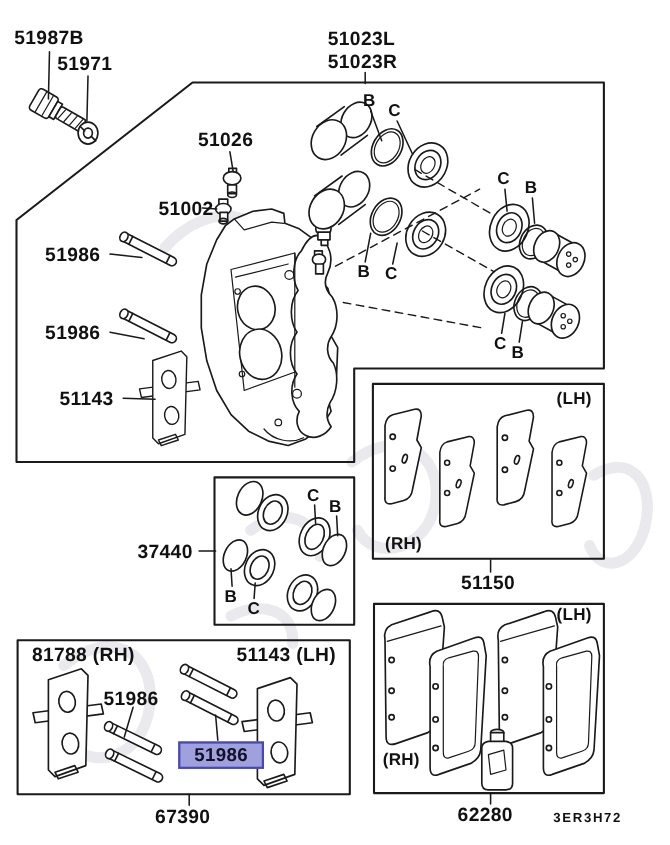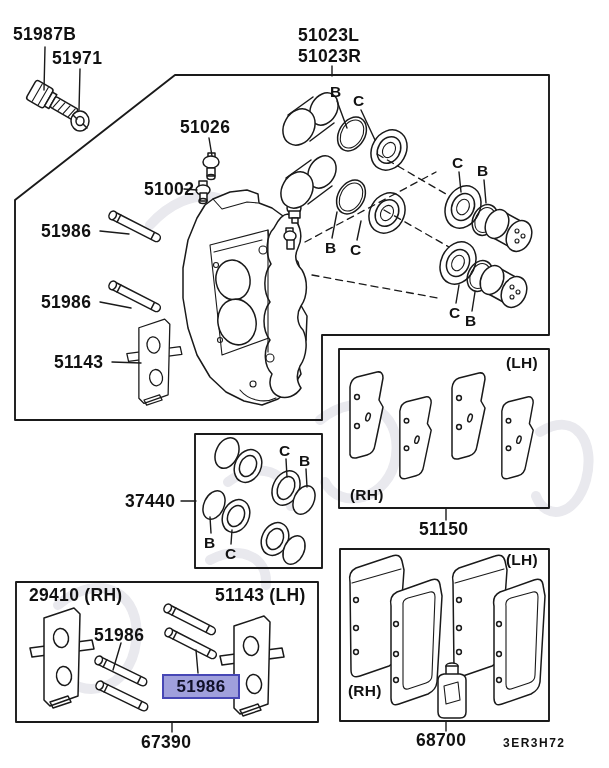--- a/index.html
+++ b/index.html
@@ -277,24 +277,24 @@
   <div class="lbl" style="left:52px;top:49px">51971</div>
   <div class="lbl" style="left:298px;top:26px">51023L</div>
   <div class="lbl" style="left:298px;top:47px">51023R</div>
   <div class="lbl" style="left:180px;top:118px">51026</div>
   <div class="lbl" style="left:144px;top:180px">51002</div>
   <div class="lbl" style="left:41px;top:222px">51986</div>
   <div class="lbl" style="left:41px;top:293px">51986</div>
   <div class="lbl" style="left:54px;top:353px">51143</div>
   <div class="lbl" style="left:125px;top:492px">37440</div>
   <div class="lbl" style="left:419px;top:520px">51150</div>
-  <div class="lbl" style="left:416px;top:731px">68700</div>
+  <div class="lbl" style="left:416px;top:731px">62280</div>
   <div class="lbl" style="left:141px;top:733px">67390</div>
 
-  <div class="lbl" style="left:29px;top:586px">29410 (RH)</div>
+  <div class="lbl" style="left:29px;top:586px">81788 (RH)</div>
   <div class="lbl" style="left:215px;top:586px">51143 (LH)</div>
   <div class="lbl" style="left:94px;top:626px">51986</div>
   <div class="lbl hl" style="left:162px;top:674px">51986</div>
 
   <div class="lbl sm" style="left:330px;top:84px">B</div>
   <div class="lbl sm" style="left:353px;top:93px">C</div>
   <div class="lbl sm" style="left:325px;top:240px">B</div>
   <div class="lbl sm" style="left:350px;top:242px">C</div>
   <div class="lbl sm" style="left:452px;top:155px">C</div>
   <div class="lbl sm" style="left:477px;top:163px">B</div>

